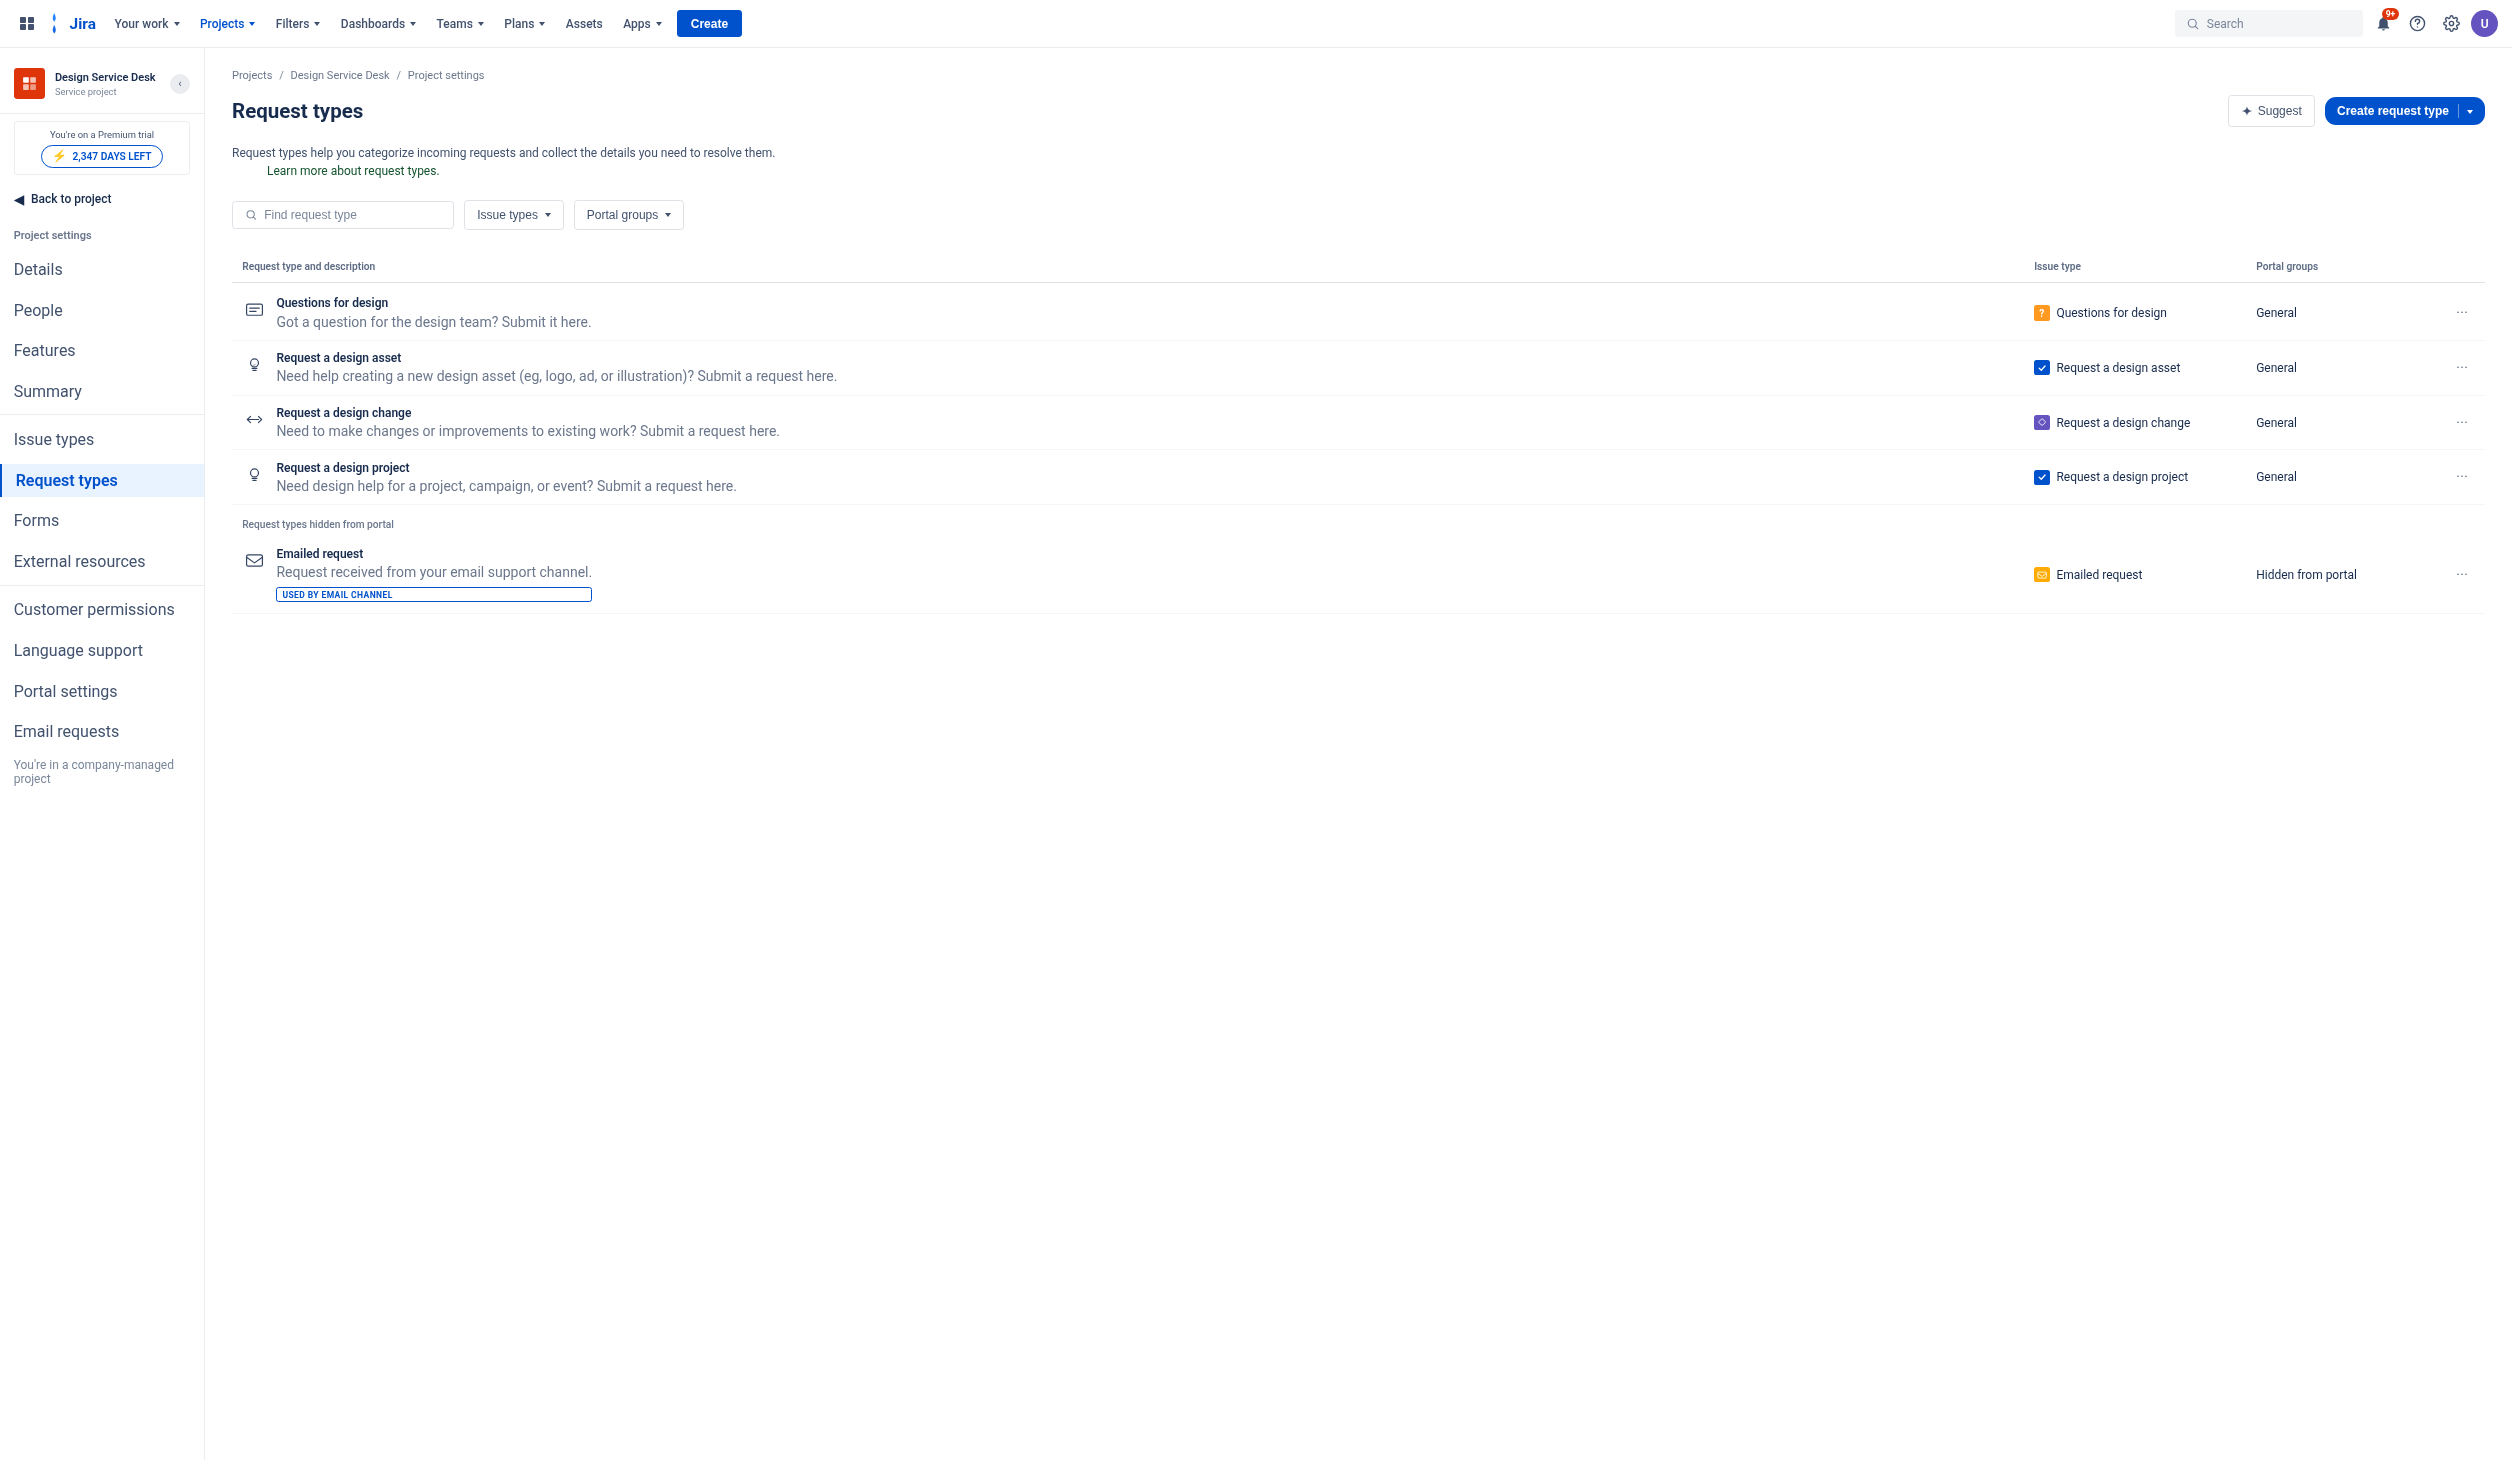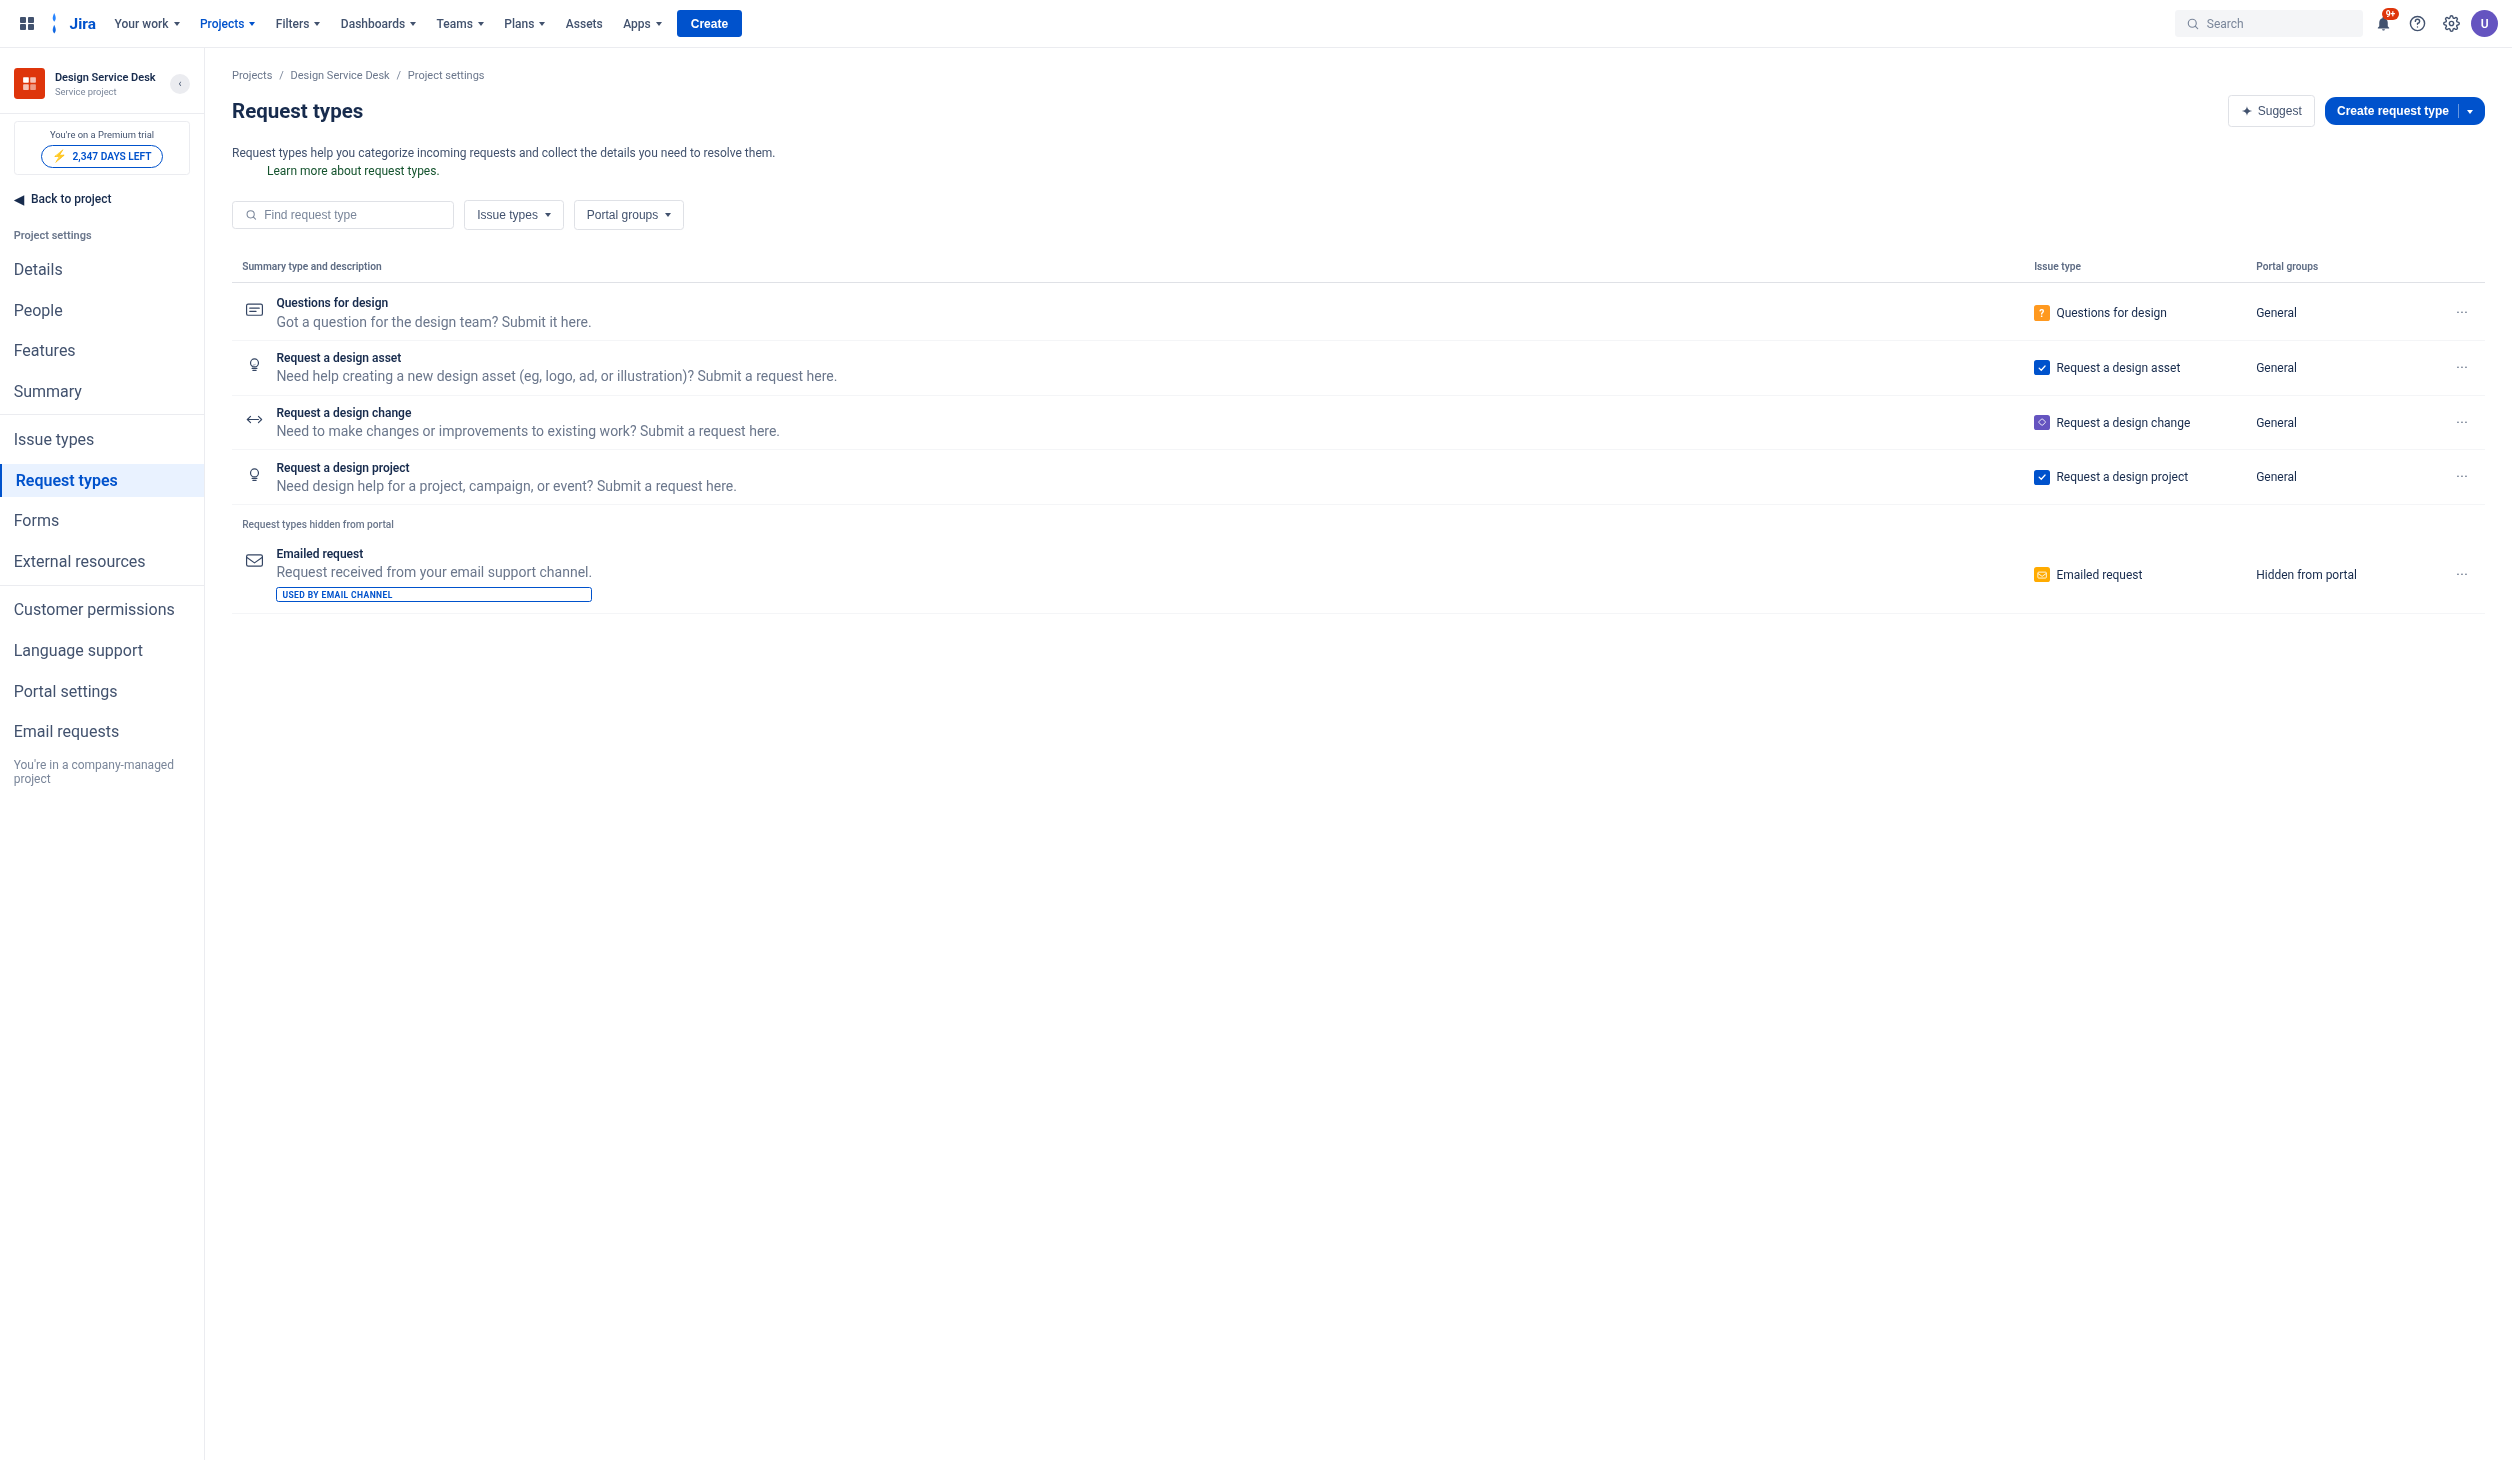--- a/index.html
+++ b/index.html
@@ -295,21 +295,21 @@
         <span>Issue types</span>
         <span class="chevron-down"></span>
       </button>
       <button class="filter-btn">
         <span>Portal groups</span>
         <span class="chevron-down"></span>
       </button>
     </div>
 
     <div class="table-header">
-      <div class="table-header-cell">Summary type and description</div>
+      <div class="table-header-cell">Request type and description</div>
       <div class="table-header-cell">Issue type</div>
       <div class="table-header-cell">Portal groups</div>
       <div class="table-header-cell"></div>
     </div>
 
     <div class="table-row">
       <div class="request-type-cell">
         <div class="request-type-icon">
           <svg width="19" height="19" viewBox="0 0 24 24" fill="none">
             <rect x="2" y="4" width="20" height="14" rx="2" stroke="#344563" stroke-width="1.5" fill="none"></rect>

